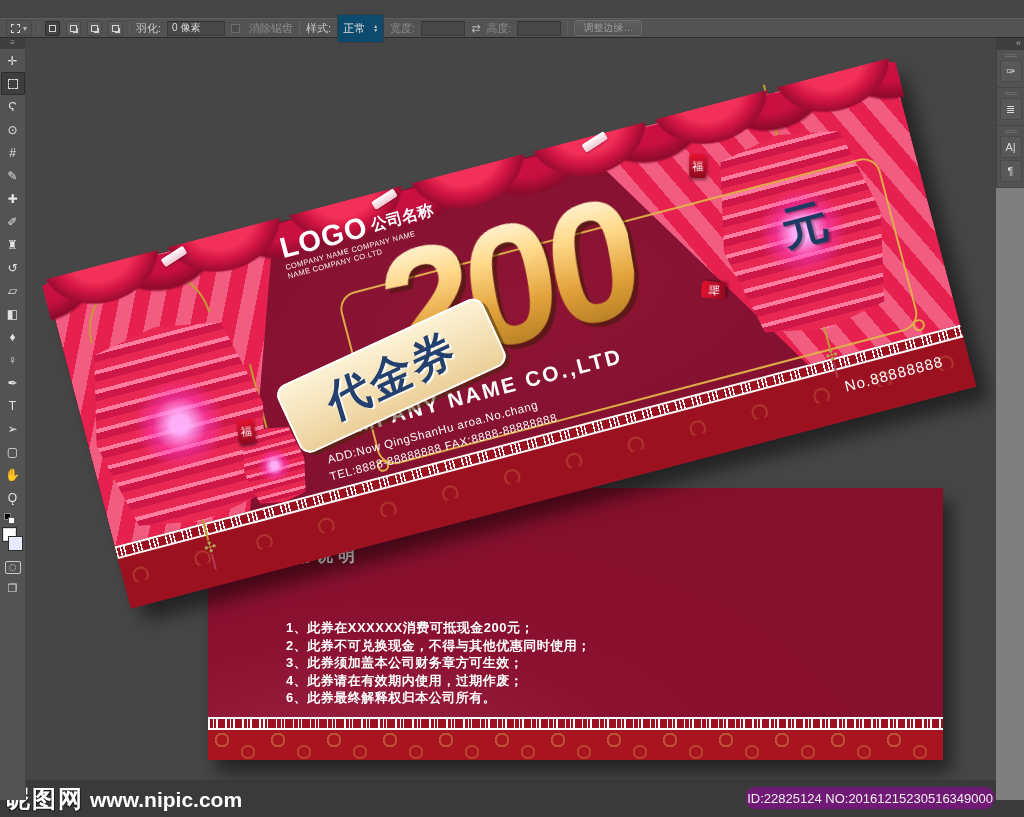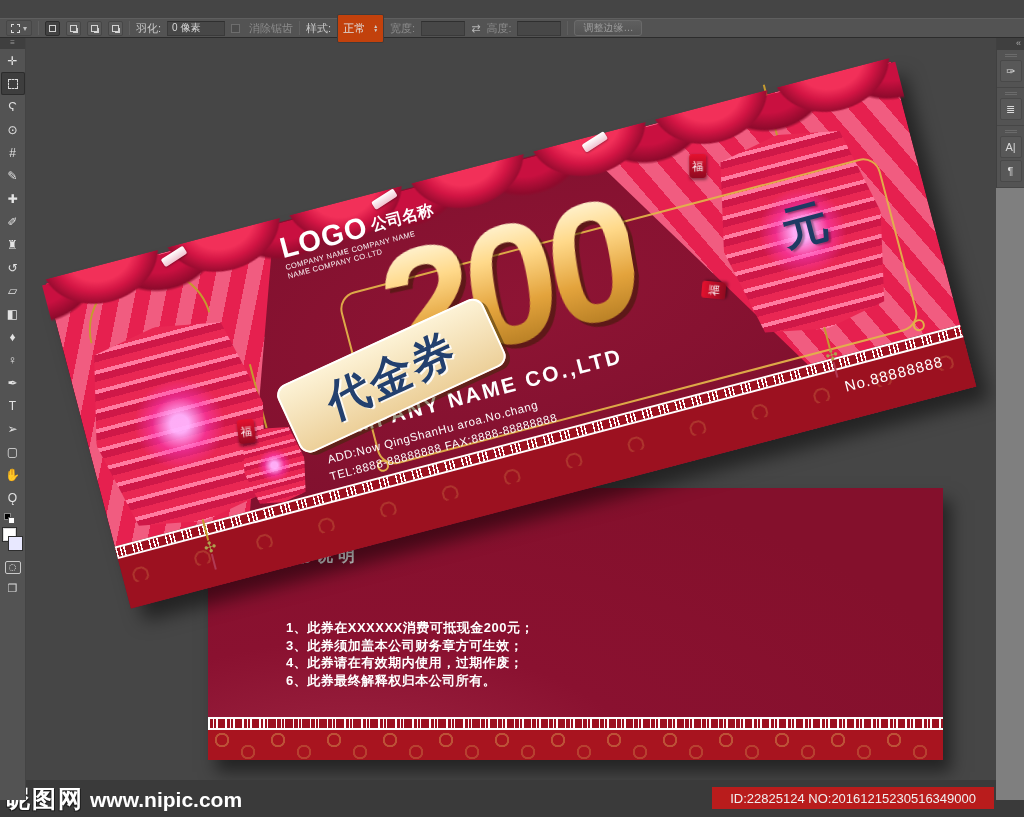--- a/index.html
+++ b/index.html
@@ -24,21 +24,21 @@
   .op-btn{width:15px;height:15px;border:1px solid #464646;border-radius:2px;background:#5a5a5a;
     display:flex;align-items:center;justify-content:center;}
   .op-btn.active{background:#424242;border-color:#2e2e2e;}
   .mini-sq{width:7px;height:7px;border:1px solid #d3d3d3;}
   .mini-sq.overlap{box-shadow:2px 2px 0 -1px #d3d3d3;}
   .opt-input{width:58px;height:15px;background:#474747;border:1px solid #3a3a3a;border-top-color:#2f2f2f;
     color:#d8d8d8;font-size:10px;padding:0 4px;font-family:inherit;}
   .opt-input.small{width:44px;}
   .checkbox{width:9px;height:9px;border:1px solid #6d6d6d;background:#4c4c4c;display:inline-block;margin-right:3px;}
   .disabled-label{color:#8b8b8b;}
-  .opt-select{height:29px;background:#c2410c;border:1px solid #3c3c3c;border-radius:2px;color:#e0e0e0;
+  .opt-select{height:29px;background:#0c4a6e;border:1px solid #3c3c3c;border-radius:2px;color:#e0e0e0;
     display:flex;align-items:center;gap:8px;padding:0 5px;}
   .stepper{display:flex;flex-direction:column;font-size:5px;line-height:4px;color:#cfcfcf;}
   .swap-icon{color:#b5b5b5;font-size:11px;}
   .refine-btn{height:16px;border:1px solid #6a6a6a;border-radius:3px;background:linear-gradient(#5f5f5f,#545454);
     color:#9b9b9b;font-size:10px;padding:0 8px;display:flex;align-items:center;}
 
   
   .toolbar{position:absolute;left:0;top:38px;width:26px;height:762px;background:#535353;
     border-right:1px solid #434343;z-index:30;}
   .panel-grip{height:11px;background:#3f3f3f;color:#9a9a9a;font-size:8px;text-align:center;line-height:10px;}
@@ -158,22 +158,22 @@
     background:linear-gradient(#e5112f,#8f0a20);color:#fff;font-size:11px;display:flex;align-items:center;
     justify-content:center;box-shadow:1px 2px 3px rgba(0,0,0,.4);filter:blur(.4px);}
 
   
   .footer{position:absolute;left:0;bottom:0;width:1024px;height:37px;background:#3a3a3a;z-index:20;
     display:flex;align-items:center;}
   .wm{display:flex;align-items:baseline;gap:6px;margin-left:6px;}
   .wm-site{color:#fff;font-size:24px;font-weight:900;letter-spacing:2px;
     text-shadow:1px 1px 0 #1d1d1d,-1px 1px 0 #1d1d1d;}
   .wm-url{color:#fff;font-size:21px;font-weight:700;}
-  .id-chip{position:absolute;right:30px;top:7px;height:22px;background:#b91c1c;color:#f0f0f0;
-    font-size:13px;display:flex;align-items:center;padding:0 18px;}
+  .id-chip{position:absolute;right:30px;top:7px;height:22px;background:#701a75;color:#f0f0f0;
+    font-size:13px;display:flex;align-items:center;padding:0 1px;border-radius:9px;}
   .dock-stub{position:absolute;right:0;top:0;width:28px;height:20px;background:#7f7f7f;}
 </style>
 </head>
 <body>
 
 <div class="app">
 
 
   <div class="optionsbar">
     <div class="tool-preset">
@@ -272,20 +272,21 @@
       </div>
     </div>
   </div>
 
   <div class="canvas">
 
     <div class="back-card">
       <div class="use-heading">使用说明</div>
       <div class="use-list">
         <div class="use-item">1、此券在XXXXXX消费可抵现金200元；</div>
+        <div class="use-item">2、此券不可兑换现金，不得与其他优惠同时使用；</div>
         <div class="use-item">3、此券须加盖本公司财务章方可生效；</div>
         <div class="use-item">4、此券请在有效期内使用，过期作废；</div>
         <div class="use-item">6、此券最终解释权归本公司所有。</div>
       </div>
       <div class="meander back-meander"></div>
       <div class="cloud-band"></div>
     </div>
 
     <div class="front-card">
       <div class="stripes left"></div>

